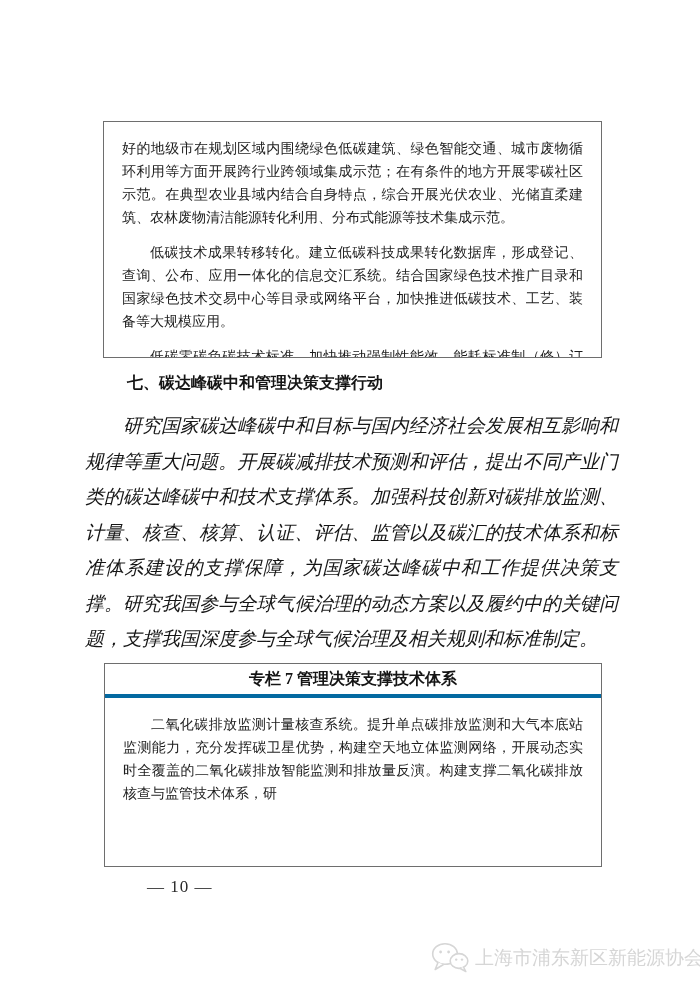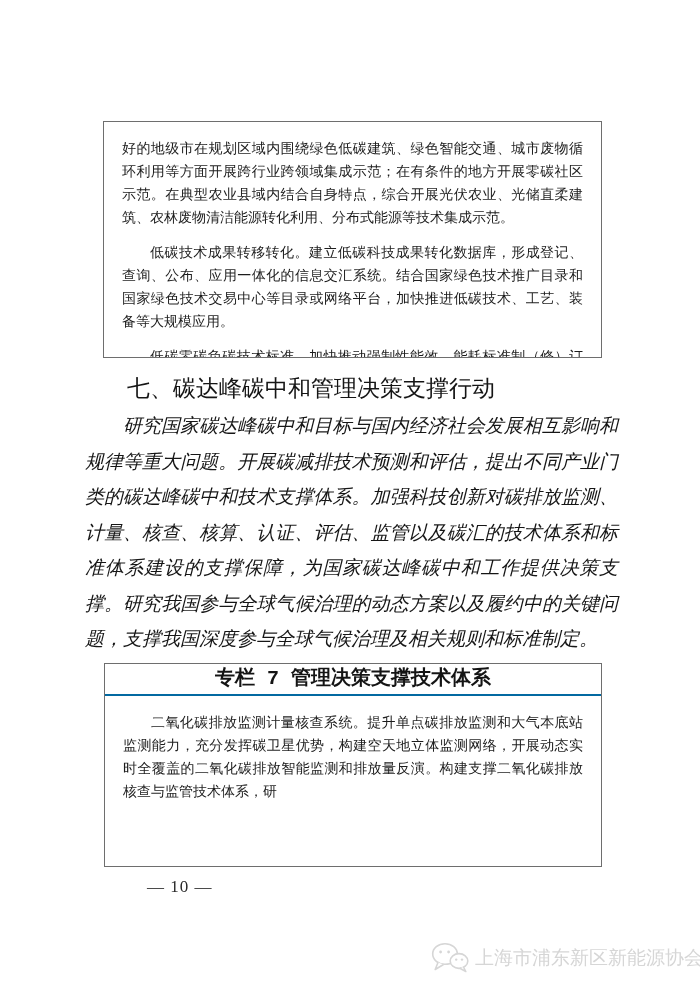--- a/index.html
+++ b/index.html
@@ -27,22 +27,22 @@
     overflow: hidden;
   }
   .cont-box p, .col-box p { margin: 12px; }
   .indent { text-indent: 2em; }
 
   
   .sec-heading {
     position: absolute;
     left: 127px; top: 373px;
     font-family: "Liberation Sans", "DejaVu Sans", sans-serif;
-    font-weight: normal;
-    font-size: 23px;
+    font-weight: bold;
+    font-size: 16px;
     color: #151515;
     white-space: nowrap;
   }
 
   
   .sec-body {
     position: absolute;
     left: 85px; top: 408px;
     width: 533px;
     font-size: 19px;
@@ -59,25 +59,25 @@
     left: 104px; top: 663px;
     width: 498px; height: 204px;
     border: 1px solid #6e6e6e;
     box-sizing: border-box;
     overflow: hidden;
   }
   .col-box-title {
     height: 30px;
     line-height: 30px;
     text-align: center;
-    font-family: Liberation Mono, monospace;
+    font-family: Liberation Serif, serif;
     font-weight: bold;
-    font-size: 20px;
+    font-size: 16px;
     color: #141414;
-    border-bottom: 2px solid #0369a1;
+    border-bottom: 4px solid #0369a1;
   }
   .col-box-content {
     padding: 3px 6px 0 6px;
     font-size: 14px;
     line-height: 23px;
     text-align: justify;
   }
 
   
   .page-number {

